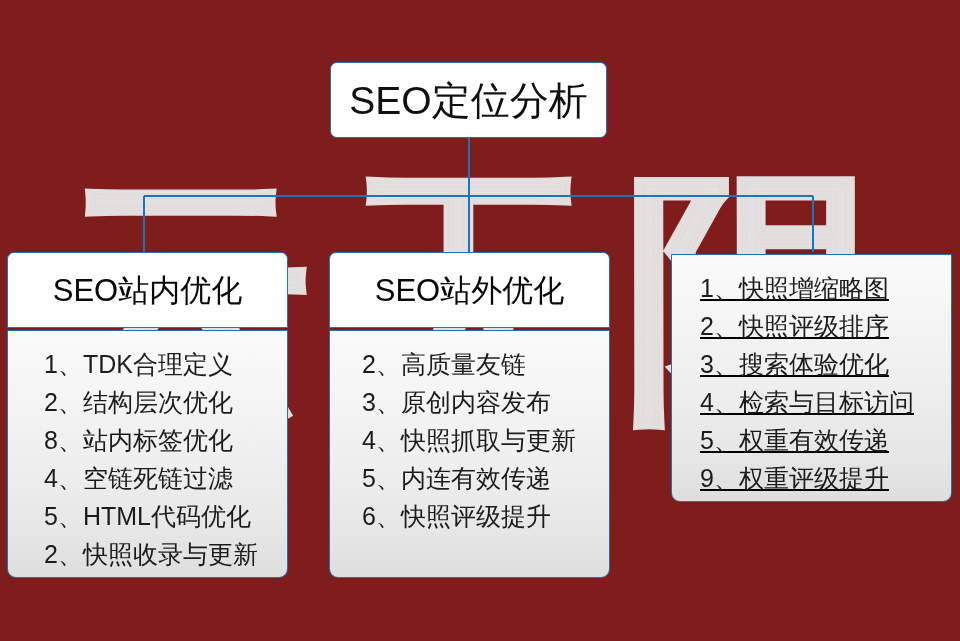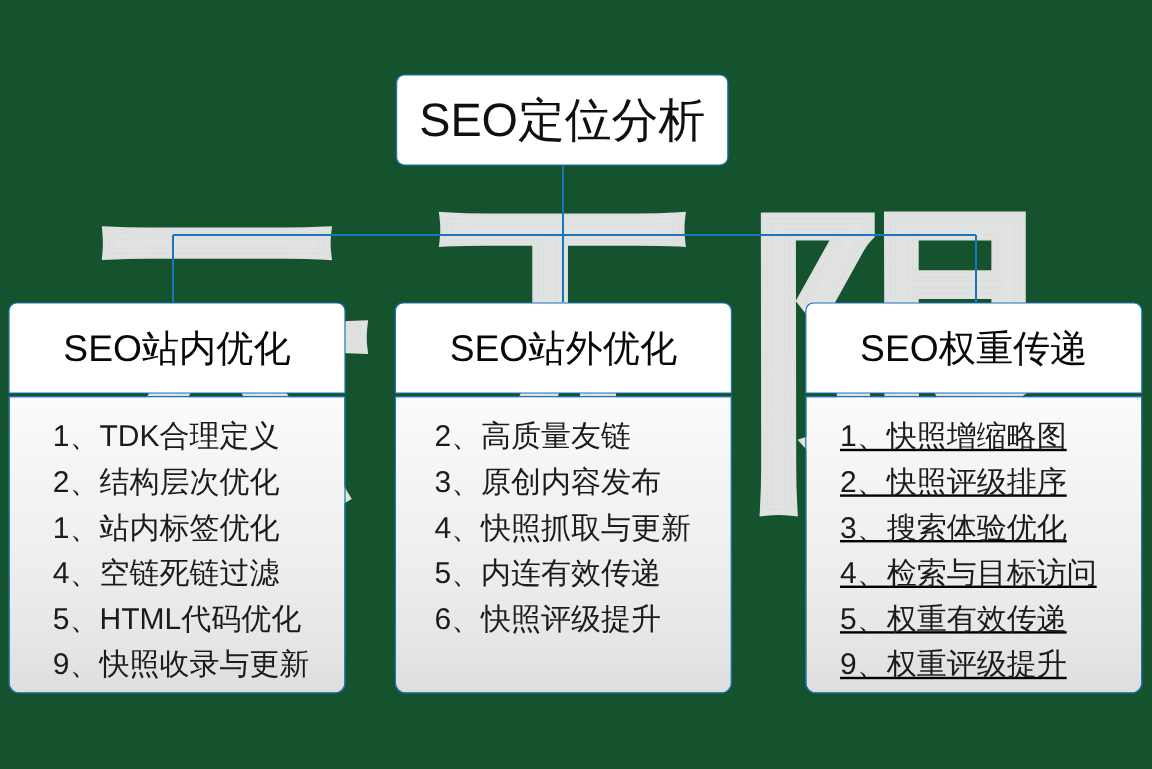--- a/index.html
+++ b/index.html
@@ -9,21 +9,21 @@
     background: #ffffff;
   }
   body {
     font-family: "Liberation Sans", "DejaVu Sans", sans-serif;
   }
 
   #canvas {
     position: relative;
     width: 960px;
     height: 641px;
-    background: #14532d;
+    background: #7f1d1d;
     overflow: hidden;
   }
 
   
   #watermark {
     position: absolute;
     left: 0;
     top: 0;
     width: 960px;
     height: 641px;
@@ -166,47 +166,44 @@
   </div>
 
   <div class="column" id="column-0">
     <div class="col-header">
       <div class="col-title">SEO站内优化</div>
     </div>
     <div class="col-body">
       <ul class="item-list">
         <li>1、TDK合理定义</li>
         <li>2、结构层次优化</li>
-        <li>1、站内标签优化</li>
+        <li>8、站内标签优化</li>
         <li>4、空链死链过滤</li>
         <li>5、HTML代码优化</li>
-        <li>9、快照收录与更新</li>
+        <li>2、快照收录与更新</li>
       </ul>
     </div>
   </div>
 
   <div class="column" id="column-1">
     <div class="col-header">
       <div class="col-title">SEO站外优化</div>
     </div>
     <div class="col-body">
       <ul class="item-list">
         <li>2、高质量友链</li>
         <li>3、原创内容发布</li>
         <li>4、快照抓取与更新</li>
         <li>5、内连有效传递</li>
         <li>6、快照评级提升</li>
       </ul>
     </div>
   </div>
 
   <div class="column" id="column-2">
-    <div class="col-header">
-      <div class="col-title">SEO权重传递</div>
-    </div>
     <div class="col-body">
       <ul class="item-list">
         <li>1、快照增缩略图</li>
         <li>2、快照评级排序</li>
         <li>3、搜索体验优化</li>
         <li>4、检索与目标访问</li>
         <li>5、权重有效传递</li>
         <li>9、权重评级提升</li>
       </ul>
     </div>

